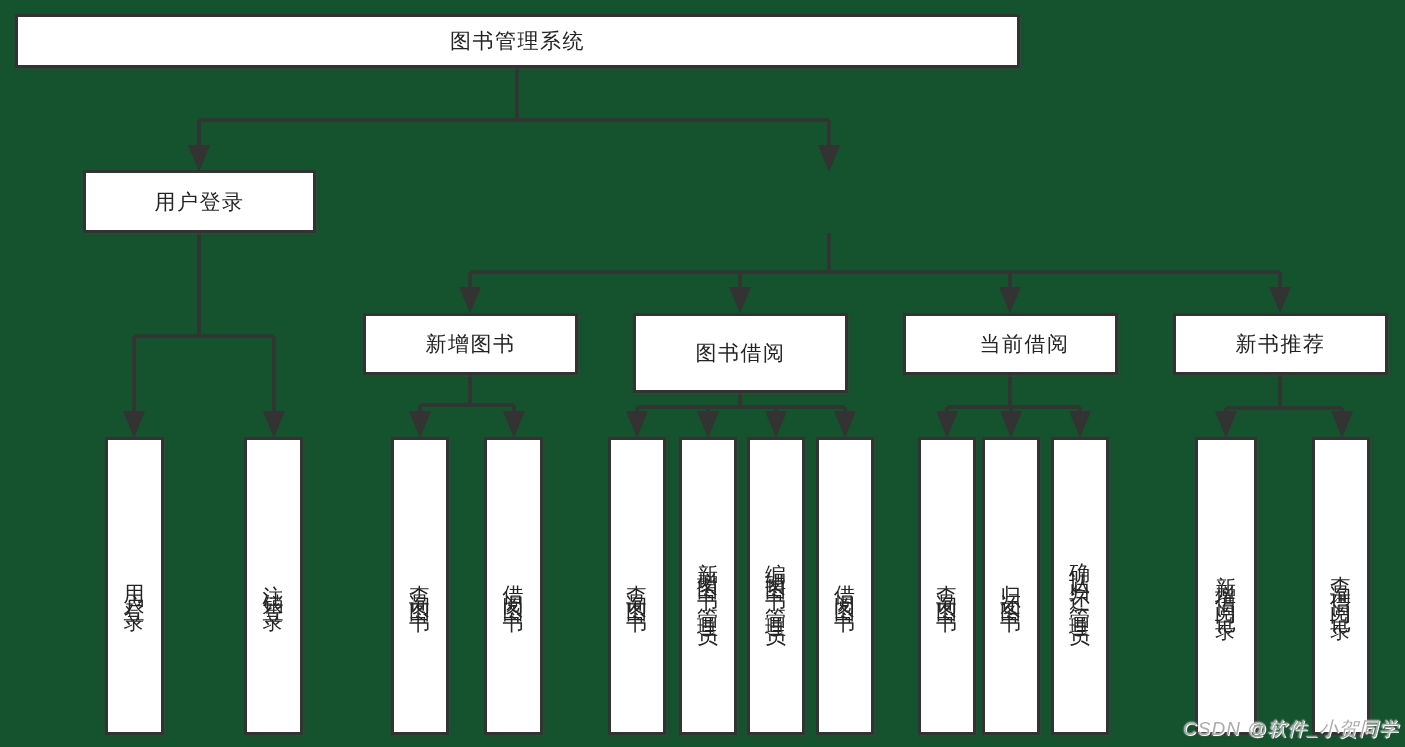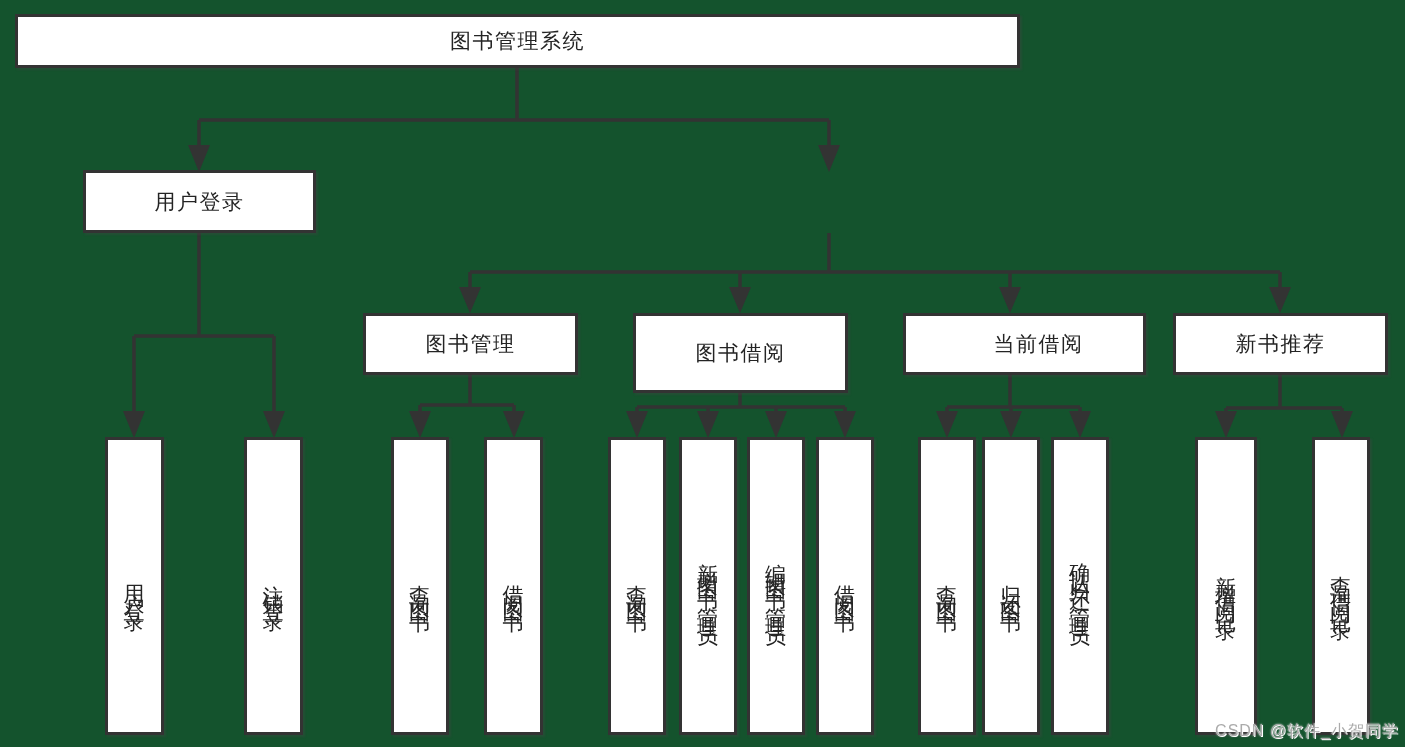--- a/index.html
+++ b/index.html
@@ -17,39 +17,39 @@
   }
   .hbox{font-size:21px;letter-spacing:1.5px;}
   .vbox{writing-mode:vertical-rl;text-orientation:mixed;font-size:21px;letter-spacing:9px;line-height:1;}
   .tall{top:437px;height:298px;}
   
   #n-root{left:15px;top:14px;width:1005px;height:54px;}
   #n-login{left:83px;top:170px;width:233px;height:63px;}
   #n-mgmt{left:711px;top:170px;width:235px;height:63px;}
   #n-rec{left:363px;top:313px;width:215px;height:62px;}
   #n-bor{left:633px;top:313px;width:215px;height:80px;}
-  #n-cur{left:903px;top:313px;width:243px;height:62px;padding-left:28px;}
+  #n-cur{left:903px;top:313px;width:215px;height:62px;padding-left:28px;}
   #n-log{left:1173px;top:313px;width:215px;height:62px;}
   
   #v-login{left:105px;width:59px;}
   #v-logout{left:244px;width:59px;}
   #v-q1{left:391px;width:58px;}
   #v-b1{left:484px;width:59px;}
   #v-q2{left:608px;width:58px;}
   #v-add{left:679px;width:58px;}
   #v-edit{left:747px;width:58px;}
   #v-b2{left:816px;width:58px;}
   #v-q3{left:918px;width:58px;}
   #v-ret{left:982px;width:58px;}
   #v-conf{left:1051px;width:58px;}
   #v-addr{left:1195px;width:62px;}
   #v-qr{left:1312px;width:58px;}
   .watermark{
-    position:absolute;right:6px;bottom:5px;font-size:16px;color:#ababab;letter-spacing:1px;
-    text-shadow:0 0 2px #ffffff,1px 1px 0 #ffffff;z-index:5;
+    position:absolute;right:6px;bottom:5px;font-size:19px;color:#ababab;letter-spacing:1px;
+    text-shadow:0 0 2px #ffffff,1px 1px 0 #ffffff;z-index:5;font-style:italic;
   }
 </style>
 </head>
 <body>
 
 <div class="canvas">
 
   <svg class="connectors" viewBox="0 0 1405 747" xmlns="http://www.w3.org/2000/svg">
 
     <path d="M517 68 V120 M199 120 H829 M199 120 V146 M829 120 V146"></path>
@@ -83,21 +83,21 @@
 
     <path d="M1280 375 V408 M1226 408 H1342 M1226 408 V412 M1342 408 V412"></path>
     <polygon points="1215,411 1237,411 1226,438"></polygon>
     <polygon points="1331,411 1353,411 1342,438"></polygon>
   </svg>
 
   <div id="n-root" class="box hbox">图书管理系统</div>
 
   <div id="n-login" class="box hbox">用户登录</div>
 
-  <div id="n-rec" class="box hbox">图书管理</div>
+  <div id="n-rec" class="box hbox">新增图书</div>
   <div id="n-bor" class="box hbox">图书借阅</div>
   <div id="n-cur" class="box hbox">当前借阅</div>
   <div id="n-log" class="box hbox">新书推荐</div>
 
   <div id="v-login" class="box vbox tall">用户登录</div>
   <div id="v-logout" class="box vbox tall">注销登录</div>
 
   <div id="v-q1" class="box vbox tall">查询图书</div>
   <div id="v-b1" class="box vbox tall">借阅图书</div>
 

